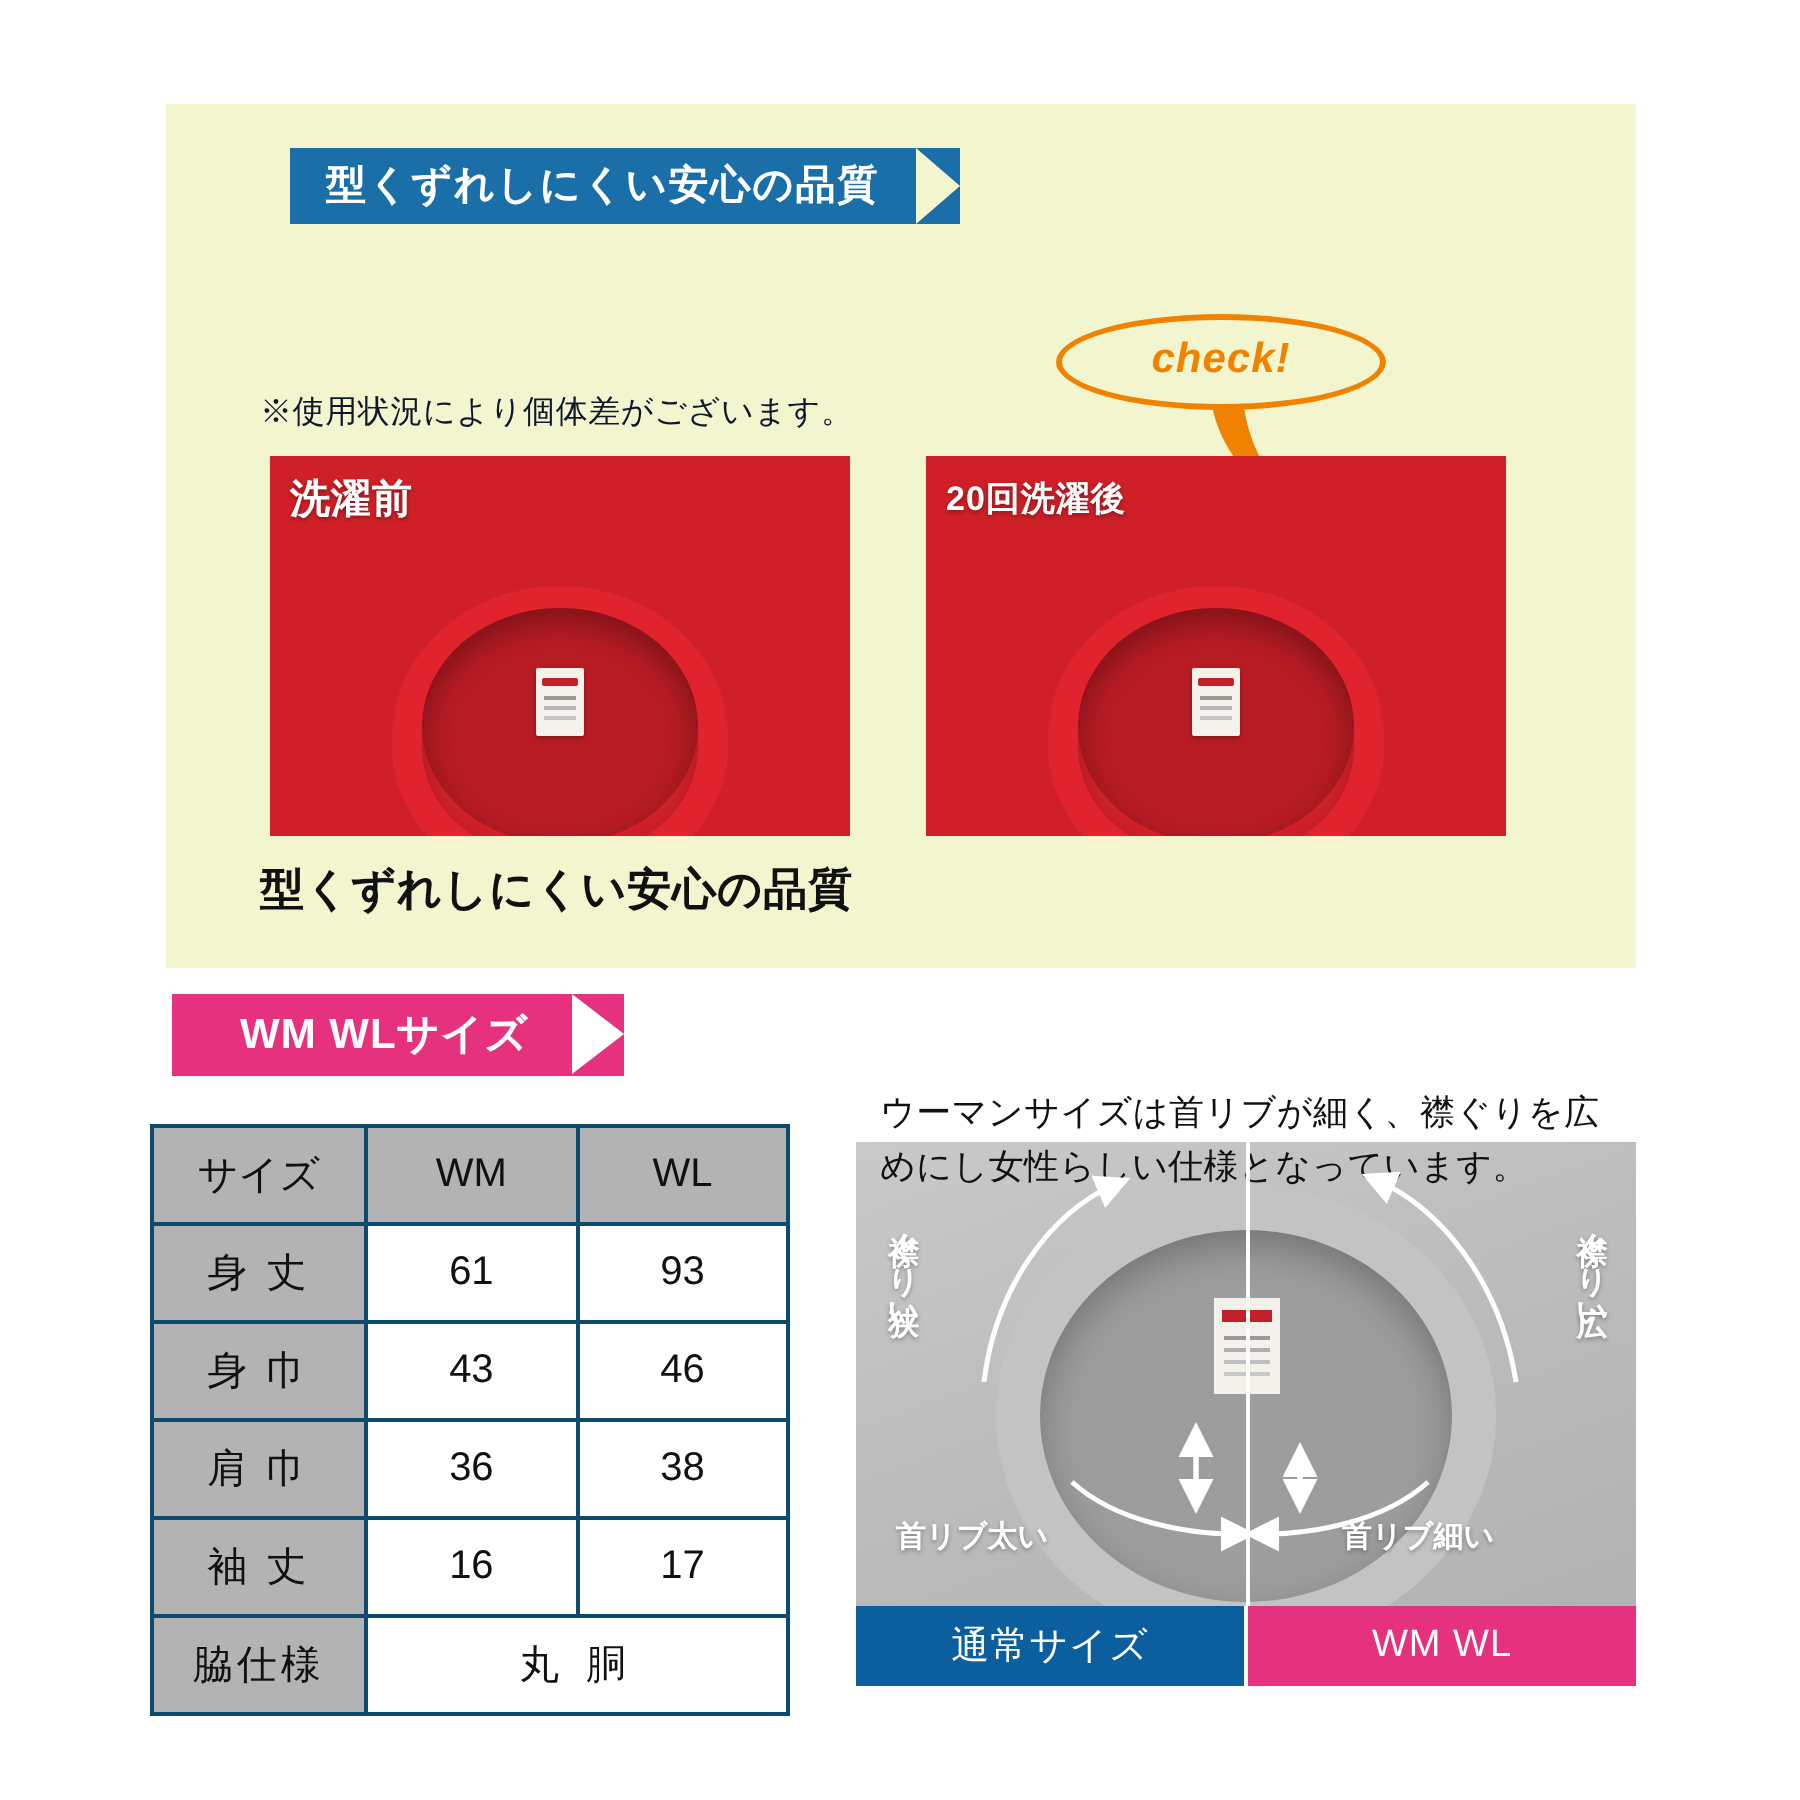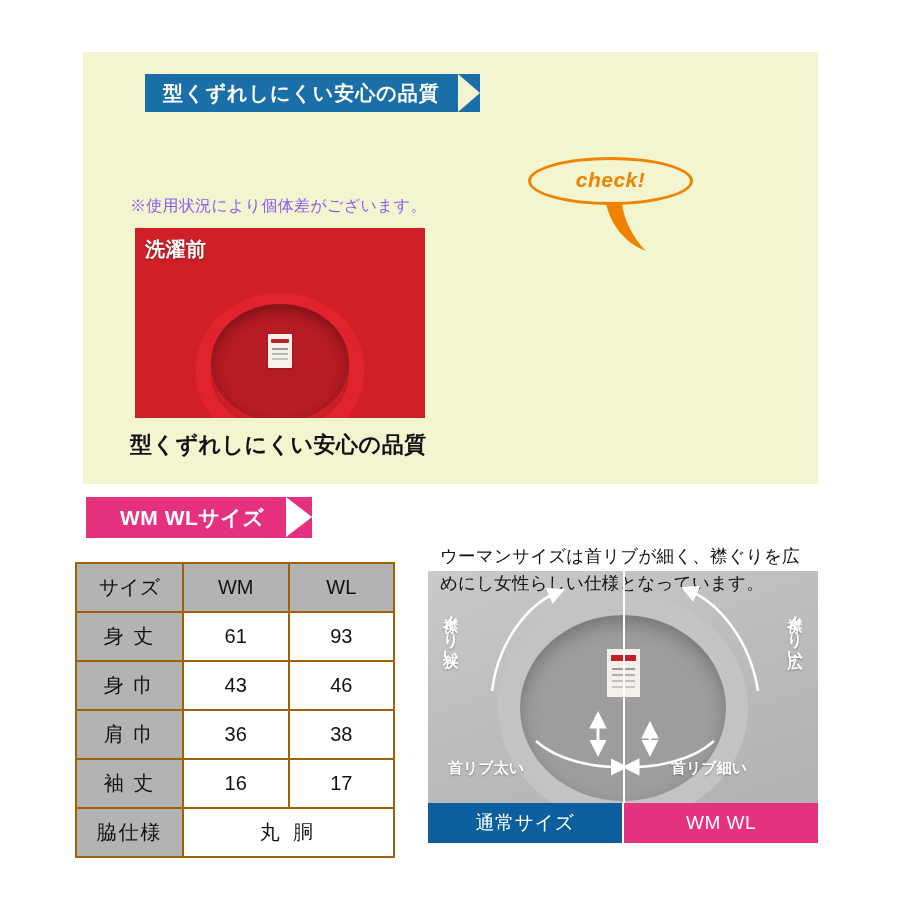--- a/index.html
+++ b/index.html
@@ -64,21 +64,21 @@
     font-size: 19.5px;
     line-height: 1.62;
     color: #1a1a1a;
     letter-spacing: 0.4px;
   }
   .quality-note {
     position: absolute;
     left: 47px;
     top: 144px;
     font-size: 16px;
-    color: #8b5cf6;
+    color: #0f172a;
     letter-spacing: 0.3px;
   }
 
   .check-bubble {
     position: absolute;
     left: 445px;
     top: 105px;
     width: 165px;
     height: 54px;
   }
@@ -242,21 +242,21 @@
     position: absolute;
     left: 75px;
     top: 562px;
     width: 320px;
     border-collapse: collapse;
     font-size: 20px;
     color: #111111;
   }
   table.size-table th,
   table.size-table td {
-    border: 2px solid #a16207;
+    border: 2px solid #0c4a6e;
     text-align: center;
     height: 45px;
     font-weight: normal;
   }
   table.size-table thead th {
     background: #b3b3b3;
     font-weight: normal;
   }
   table.size-table tbody th {
     background: #b3b3b3;
@@ -421,20 +421,26 @@
       </svg>
     </div>
 
     <div class="photo photo-left">
       <div class="collar-shape"></div>
       <div class="collar-inner"></div>
       <div class="tag"></div>
       <div class="photo-label">洗濯前</div>
     </div>
 
+    <div class="photo photo-right">
+      <div class="collar-shape"></div>
+      <div class="collar-inner"></div>
+      <div class="tag"></div>
+      <div class="photo-label small">20回洗濯後</div>
+    </div>
 
     <div class="quality-caption">型くずれしにくい安心の品質</div>
   </div>
 
   <div class="size-banner-wrap">
     <div class="size-banner">WM WLサイズ</div>
   </div>
 
   <table class="size-table">
     <thead>

